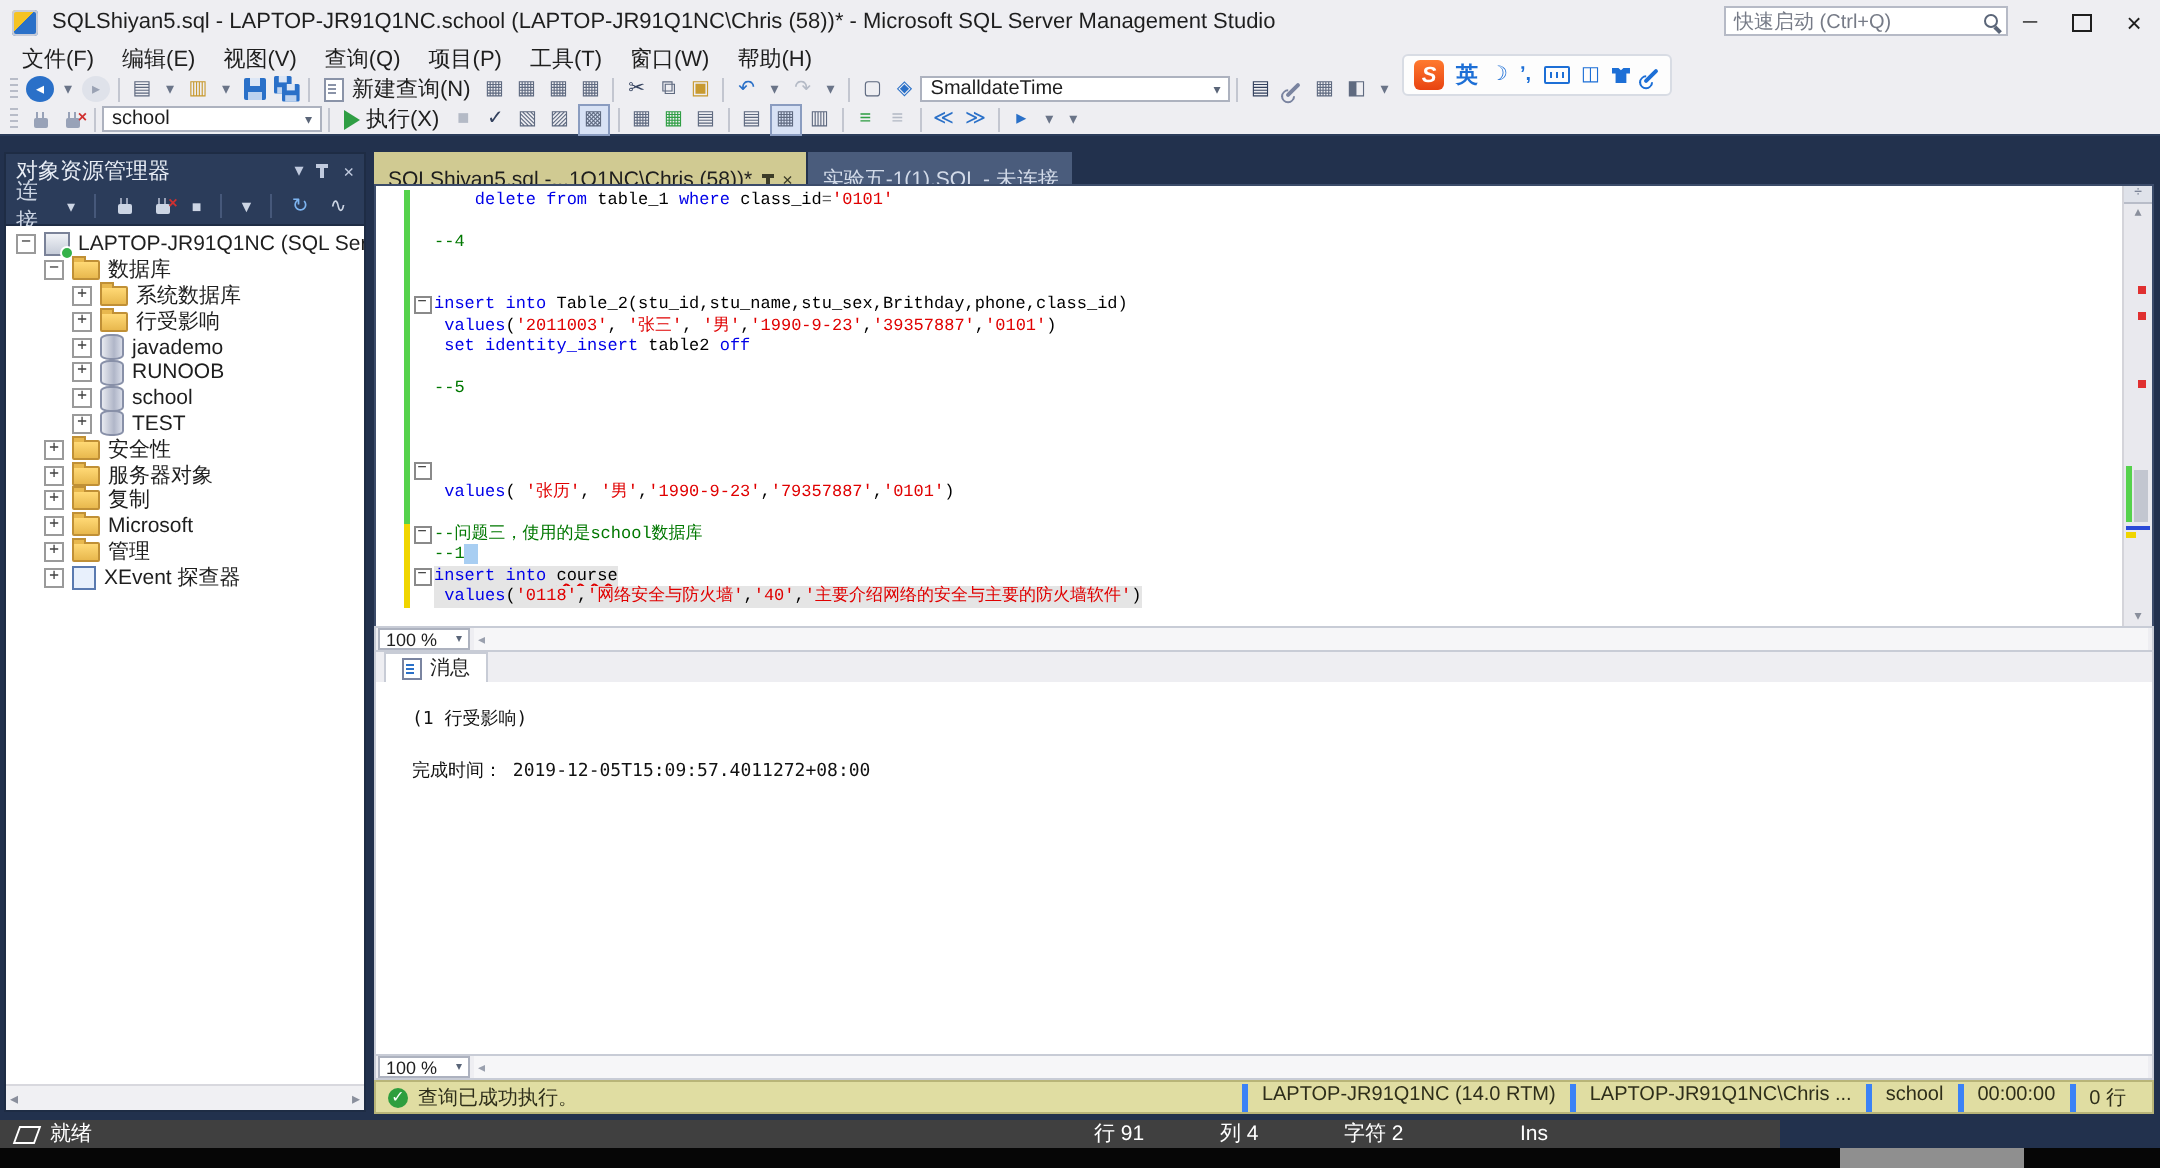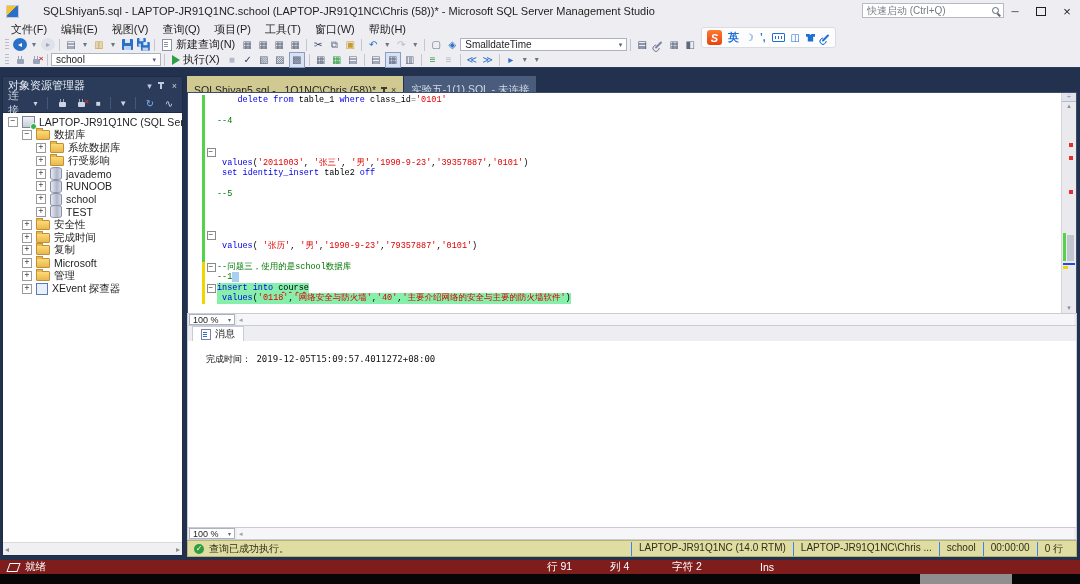--- a/index.html
+++ b/index.html
@@ -4,21 +4,21 @@
 <style>
   html,body{margin:0;padding:0;}
   body{width:1080px;height:584px;position:relative;overflow:hidden;background:#22314d;
        font-family:"Liberation Sans","DejaVu Sans",sans-serif;-webkit-font-smoothing:antialiased;}
   #app{position:absolute;inset:0;}
 
   
   .chrome{position:absolute;left:0;top:0;width:1080px;height:67px;background:#eeeef2;border-bottom:1px solid #2b3c5a;}
   .titlebar{position:absolute;left:0;top:0;width:1080px;height:22px;display:flex;align-items:center;padding-left:6px;box-sizing:border-box;}
   .app-icon{width:13px;height:13px;border-radius:2px;background:linear-gradient(135deg,#f5c324 0 45%,#2a70c8 45% 100%);box-shadow:0 0 0 1px #c8ccd8 inset;}
-  .title-text{font-size:11px;color:#1e1e1e;margin-left:24px;white-space:nowrap;}
+  .title-text{font-size:11px;color:#1e1e1e;margin-left:7px;white-space:nowrap;}
   .quick-launch{position:absolute;left:862px;top:3px;width:142px;height:15px;background:#fff;border:1px solid #b6bac6;display:flex;align-items:center;padding:0 4px;box-sizing:border-box;}
   .quick-launch .ph{font-size:10px;color:#767b87;flex:1;}
   .i-mag{width:5px;height:5px;border:1.5px solid #5a6578;border-radius:50%;position:relative;}
   .i-mag::after{content:"";position:absolute;width:4px;height:1.5px;background:#5a6578;transform:rotate(45deg);right:-3px;bottom:-2px;}
   .winbtns{position:absolute;right:0;top:0;height:22px;display:flex;}
   .winbtn{width:26px;height:22px;display:flex;align-items:center;justify-content:center;font-size:10px;color:#1e1e1e;}
   .i-restore{width:8px;height:7px;border:1px solid #1e1e1e;position:relative;background:#eeeef2;}
   .i-restore::before{content:"";position:absolute;top:-3px;left:2px;width:8px;height:7px;border:1px solid #1e1e1e;z-index:-1;}
 
   .menubar{position:absolute;left:0;top:22px;width:1080px;height:15px;display:flex;align-items:center;padding-left:4px;box-sizing:border-box;}
@@ -91,21 +91,21 @@
   .doc-tab .i-pin{background:#3c3c28;margin:0 0 0 7px;} .doc-tab .i-pin::before{background:#3c3c28;}
   .code{flex:none;height:221px;background:#fff;position:relative;overflow:hidden;border:1px solid #3c4c6a;border-bottom:none;box-sizing:border-box;}
   .codelines{position:absolute;left:0;top:2px;right:14px;}
   .cl{display:flex;height:10.45px;line-height:10.45px;font-family:Liberation Mono, monospace;font-size:8.5px;white-space:pre;}
   .cm-ind{width:14px;flex:none;}
   .cbar{width:3px;flex:none;}
   .cbar.green{background:#55d24c;} .cbar.yellow{background:#f0d500;}
   .fold{width:12px;flex:none;display:flex;align-items:center;justify-content:center;}
   .fbox{width:7px;height:7px;border:1px solid #8a8a8a;background:#fff;font-size:8px;line-height:5px;text-align:center;color:#333;}
   .ct{display:inline-block;}
-  .cl.sel .ct{background:#86efac;}
+  .cl.sel .ct{background:#e5e5e5;}
   .selblock{display:inline-block;width:7px;height:10px;background:#a8cef2;vertical-align:top;}
   .tk-kw{color:#0000e8;} .tk-pl{color:#000;} .tk-st{color:#e00000;} .tk-cm{color:#007800;} .tk-op{color:#666;}
   .tk-err{color:#000;text-decoration:underline wavy #e00000 1px;text-underline-offset:1px;}
   .vscroll{position:absolute;right:0;top:0;bottom:0;width:14px;background:#e9e9ee;border-left:1px solid #d4d4da;}
   .vs-split{position:absolute;top:0;left:0;right:0;height:8px;background:#dfe2ea;border-bottom:1px solid #b8bcc8;color:#5f6a80;font-size:7px;text-align:center;line-height:7px;}
   .vs-up{position:absolute;top:9px;left:0;right:0;text-align:center;font-size:7px;color:#8a8f9c;}
   .vs-dn{position:absolute;bottom:1px;left:0;right:0;text-align:center;font-size:7px;color:#8a8f9c;}
   .ann{position:absolute;}
   .hrow{height:13px;background:#eeeef2;border:1px solid #c8ccd6;display:flex;align-items:center;flex:none;box-sizing:border-box;}
   .zoombox{width:46px;height:11px;margin-left:1px;background:#fff;border:1px solid #adb2bf;font-size:9px;color:#1e1e1e;display:flex;align-items:center;padding:0 3px;box-sizing:border-box;}
@@ -114,24 +114,24 @@
   .htrack .la{position:absolute;left:2px;top:2px;font-size:7px;color:#9aa0ae;}
   .msgtabs{height:15px;background:#eeeef2;display:flex;align-items:flex-end;flex:none;border-left:1px solid #c8ccd6;border-right:1px solid #c8ccd6;box-sizing:border-box;}
   .msgtab{height:14px;background:#fff;border:1px solid #c8ccd6;border-bottom:none;display:flex;align-items:center;padding:0 8px;font-size:10px;color:#1e1e1e;margin-left:4px;gap:4px;}
   .msgtab .mi{width:8px;height:9px;background:#fff;border:1px solid #7a84a0;position:relative;}
   .msgtab .mi::before{content:"";position:absolute;top:2px;left:1px;width:4px;height:1px;background:#2a70c8;box-shadow:0 2px 0 #2a70c8,0 4px 0 #2a70c8;}
   .msgbody{flex:1;background:#fff;border:1px solid #c8ccd6;border-top:none;border-bottom:none;font-family:"DejaVu Sans Mono",monospace;font-size:9px;color:#111;padding:12px 0 0 18px;box-sizing:border-box;}
   .msgline{margin-bottom:13px;white-space:pre;}
   .qstat{height:17px;background:#e0dda2;border:1px solid #b8b478;display:flex;align-items:center;font-size:10px;color:#2e2e1a;padding:0 6px;flex:none;box-sizing:border-box;}
   .i-success{width:10px;height:10px;border-radius:50%;background:#2e9e3e;color:#fff;font-size:8px;line-height:10px;text-align:center;margin-right:5px;flex:none;}
   .qstat .sp{flex:1;}
-  .qseg{padding:0 7px;border-left:1px solid #3b82f6;white-space:nowrap;}
+  .qseg{padding:0 7px;border-left:3px solid #3b82f6;white-space:nowrap;}
 
   
-  .statusbar{position:absolute;left:0;top:560px;width:1080px;height:14px;background:#7f1d1d;color:#fff;font-size:10.5px;}
+  .statusbar{position:absolute;left:0;top:560px;width:890px;height:14px;background:#404040;color:#fff;font-size:10.5px;}
   .sb-left{position:absolute;left:8px;top:0;height:14px;display:flex;align-items:center;gap:6px;}
   .i-ready{width:9px;height:7px;border:1px solid #fff;transform:skewX(-20deg);}
   .sb-item{position:absolute;top:0;height:14px;display:flex;align-items:center;}
   .bottomstrip{position:absolute;left:0;top:574px;width:1080px;height:10px;background:#060606;}
   .bs-gray{position:absolute;left:920px;top:0;width:92px;height:10px;background:#8f8f8f;}
 </style>
 </head>
 <body>
 
 <div id="app">
@@ -205,21 +205,21 @@
       <span class="tbi">⧉</span>
       <span class="tbi c-gold">▣</span>
       <span class="tsep"></span>
       <span class="tbi c-blue">↶</span>
       <span class="tbi sm">▾</span>
       <span class="tbi c-dis">↷</span>
       <span class="tbi sm">▾</span>
       <span class="tsep"></span>
       <span class="tbi">▢</span>
       <span class="tbi c-blue">◈</span>
-      <span class="combo" style="width:167px;">
+      <span class="combo" style="width:155px;">
         <span>SmalldateTime</span>
         <span class="arrow">▾</span>
       </span>
       <span class="tsep"></span>
       <span class="tbi c-dark">▤</span>
       <span class="tbi">
           <span class="i-wrench"></span>
         </span>
       <span class="tbi">▦</span>
       <span class="tbi">◧</span>
@@ -349,21 +349,21 @@
           <span>TEST</span>
         </div>
         <div class="tree-row" style="padding-left: 19px;">
           <span class="ebox">+</span>
           <span class="i-folder"></span>
           <span>安全性</span>
         </div>
         <div class="tree-row" style="padding-left: 19px;">
           <span class="ebox">+</span>
           <span class="i-folder"></span>
-          <span>完成时间</span>
+          <span>服务器对象</span>
         </div>
         <div class="tree-row" style="padding-left: 19px;">
           <span class="ebox">+</span>
           <span class="i-folder"></span>
           <span>复制</span>
         </div>
         <div class="tree-row" style="padding-left: 19px;">
           <span class="ebox">+</span>
           <span class="i-folder"></span>
           <span>Microsoft</span>
@@ -397,21 +397,21 @@
         </div>
       </div>
 
     <div class="code">
       <div class="codelines">
           <div class="cl"><span class="cm-ind"></span><span class="cbar green"></span><span class="fold"></span><span class="ct"><span class="tk-pl">    </span><span class="tk-kw">delete</span><span class="tk-pl"> </span><span class="tk-kw">from</span><span class="tk-pl"> table_1 </span><span class="tk-kw">where</span><span class="tk-pl"> class_id</span><span class="tk-op">=</span><span class="tk-st">'0101'</span></span></div>
           <div class="cl"><span class="cm-ind"></span><span class="cbar green"></span><span class="fold"></span><span class="ct"></span></div>
           <div class="cl"><span class="cm-ind"></span><span class="cbar green"></span><span class="fold"></span><span class="ct"><span class="tk-cm">--4</span></span></div>
           <div class="cl"><span class="cm-ind"></span><span class="cbar green"></span><span class="fold"></span><span class="ct"></span></div>
           <div class="cl"><span class="cm-ind"></span><span class="cbar green"></span><span class="fold"></span><span class="ct"></span></div>
-          <div class="cl"><span class="cm-ind"></span><span class="cbar green"></span><span class="fold"><span class="fbox">−</span></span></div>
+          <div class="cl"><span class="cm-ind"></span><span class="cbar green"></span><span class="fold"><span class="fbox">−</span></span><span class="ct"><span class="tk-kw">insert</span><span class="tk-pl"> </span><span class="tk-kw">into</span><span class="tk-pl"> Table_2(stu_id,stu_name,stu_sex,Brithday,phone,class_id)</span></span></div>
           <div class="cl"><span class="cm-ind"></span><span class="cbar green"></span><span class="fold"></span><span class="ct"><span class="tk-pl"> </span><span class="tk-kw">values</span><span class="tk-pl">(</span><span class="tk-st">'2011003'</span><span class="tk-pl">, </span><span class="tk-st">'张三'</span><span class="tk-pl">, </span><span class="tk-st">'男'</span><span class="tk-pl">,</span><span class="tk-st">'1990-9-23'</span><span class="tk-pl">,</span><span class="tk-st">'39357887'</span><span class="tk-pl">,</span><span class="tk-st">'0101'</span><span class="tk-pl">)</span></span></div>
           <div class="cl"><span class="cm-ind"></span><span class="cbar green"></span><span class="fold"></span><span class="ct"><span class="tk-pl"> </span><span class="tk-kw">set</span><span class="tk-pl"> </span><span class="tk-kw">identity_insert</span><span class="tk-pl"> table2 </span><span class="tk-kw">off</span></span></div>
           <div class="cl"><span class="cm-ind"></span><span class="cbar green"></span><span class="fold"></span><span class="ct"></span></div>
           <div class="cl"><span class="cm-ind"></span><span class="cbar green"></span><span class="fold"></span><span class="ct"><span class="tk-cm">--5</span></span></div>
           <div class="cl"><span class="cm-ind"></span><span class="cbar green"></span><span class="fold"></span><span class="ct"></span></div>
           <div class="cl"><span class="cm-ind"></span><span class="cbar green"></span><span class="fold"></span><span class="ct"></span></div>
           <div class="cl"><span class="cm-ind"></span><span class="cbar green"></span><span class="fold"></span><span class="ct"></span></div>
           <div class="cl"><span class="cm-ind"></span><span class="cbar green"></span><span class="fold"><span class="fbox">−</span></span></div>
           <div class="cl"><span class="cm-ind"></span><span class="cbar green"></span><span class="fold"></span><span class="ct"><span class="tk-pl"> </span><span class="tk-kw">values</span><span class="tk-pl">( </span><span class="tk-st">'张历'</span><span class="tk-pl">, </span><span class="tk-st">'男'</span><span class="tk-pl">,</span><span class="tk-st">'1990-9-23'</span><span class="tk-pl">,</span><span class="tk-st">'79357887'</span><span class="tk-pl">,</span><span class="tk-st">'0101'</span><span class="tk-pl">)</span></span></div>
           <div class="cl"><span class="cm-ind"></span><span class="cbar green"></span><span class="fold"></span><span class="ct"></span></div>
@@ -444,20 +444,21 @@
         </span>
     </div>
 
     <div class="msgtabs">
       <span class="msgtab">
         <span class="mi"></span>
         <span>消息</span>
       </span>
     </div>
     <div class="msgbody">
+        <div class="msgline">(1 行受影响)</div>
         <div class="msgline">完成时间： 2019-12-05T15:09:57.4011272+08:00</div>
       </div>
 
     <div class="hrow">
       <span class="zoombox">
         <span>100 %</span>
         <span class="arrow">▾</span>
       </span>
       <span class="htrack">
           <span class="la">◂</span>

